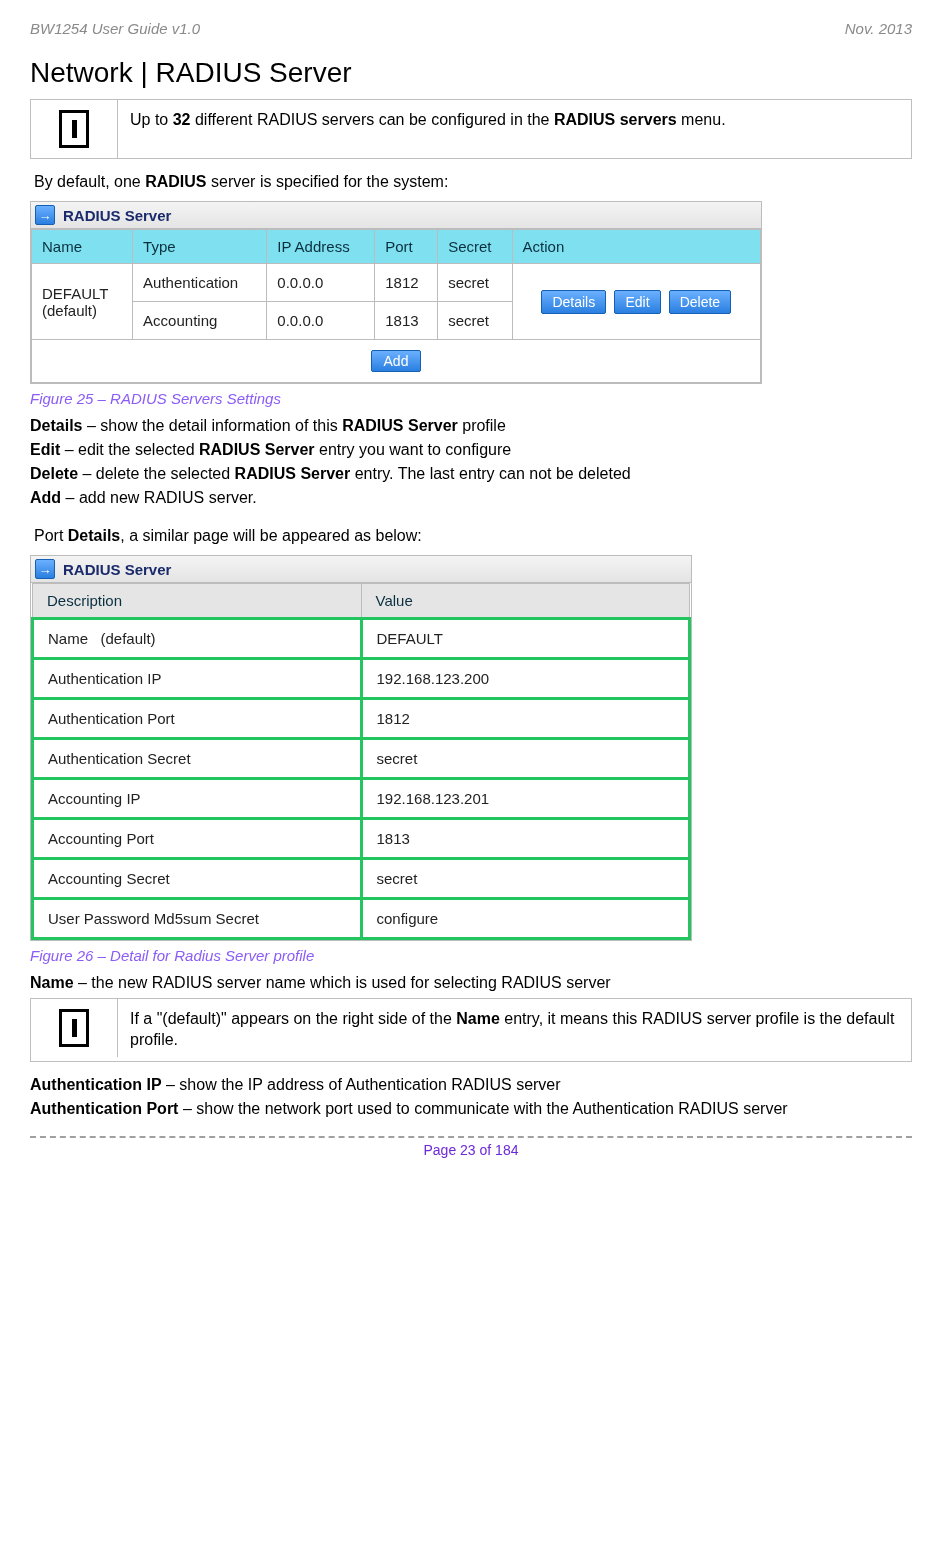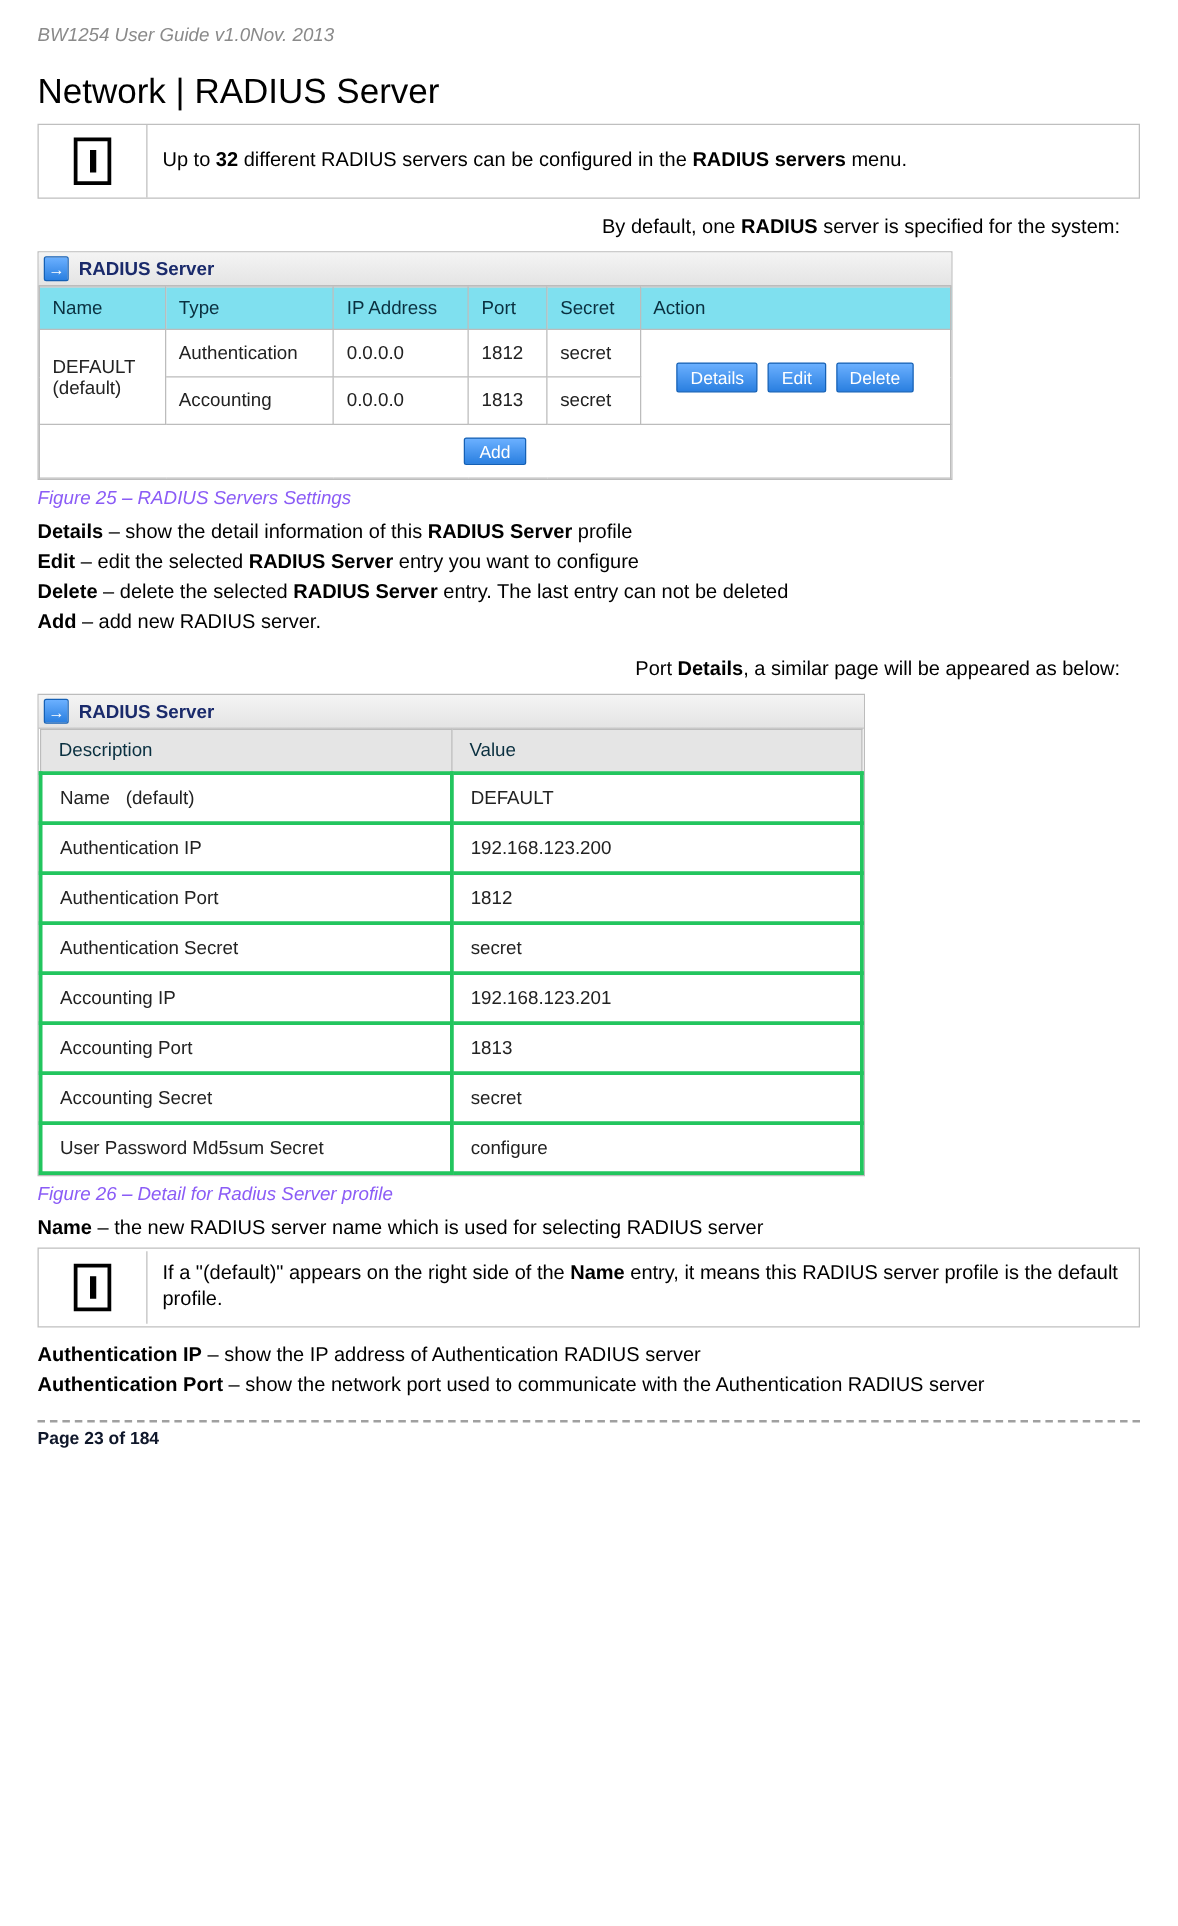--- a/index.html
+++ b/index.html
@@ -4,35 +4,35 @@
 <style>
   body {
     font-family: Arial, Helvetica, sans-serif;
     margin: 0;
     padding: 20px 30px;
     width: 882px;
     color: #000;
   }
   .doc-header {
     display: flex;
-    justify-content: flex-start;
+    justify-content: space-between;
     font-style: italic;
     color: #8a8a8a;
     font-size: 15px;
     margin-bottom: 20px;
   }
   h1 {
     font-weight: normal;
     font-size: 28px;
     margin: 10px 0 10px 0;
   }
   .info-box {
     border: 1px solid #bfbfbf;
     display: flex;
-    align-items: center;
+    align-items: flex-start;
     margin-bottom: 14px;
   }
   .info-box .icon-cell {
     width: 86px;
     border-right: 1px solid #bfbfbf;
     display: flex;
     align-items: center;
     justify-content: center;
     padding: 10px 0;
   }
@@ -50,22 +50,21 @@
     align-items: center;
     justify-content: center;
   }
   .info-icon-inner {
     width: 5px;
     height: 18px;
     background: #000;
   }
   p.body-text {
     font-size: 16px;
-    margin: 10px 16px;
-    text-align: right;
+    margin: 10px 4px;
   }
   .figure-caption {
     font-style: italic;
     color: #8b5cf6;
     font-size: 15px;
     margin: 6px 0 10px 0;
   }
   .definition {
     font-size: 16px;
     margin: 6px 0;
@@ -159,24 +158,23 @@
   .back-edit-row td {
     text-align:center;
     padding:6px 0;
   }
   .dashed-sep {
     border:none;
     border-top:2px dashed #a0a0a0;
     margin:18px 0 4px 0;
   }
   .page-footer {
-    text-align:left;
-    color:#0f172a;
+    text-align:center;
+    color:#6d28d9;
     font-size:14px;
-    font-weight:bold;
   }
   .bold { font-weight:bold; }
 </style>
 </head>
 <body>
 
 <div class="doc-header">
   <span>BW1254 User Guide v1.0</span>
   <span>Nov.  2013</span>
 </div>

